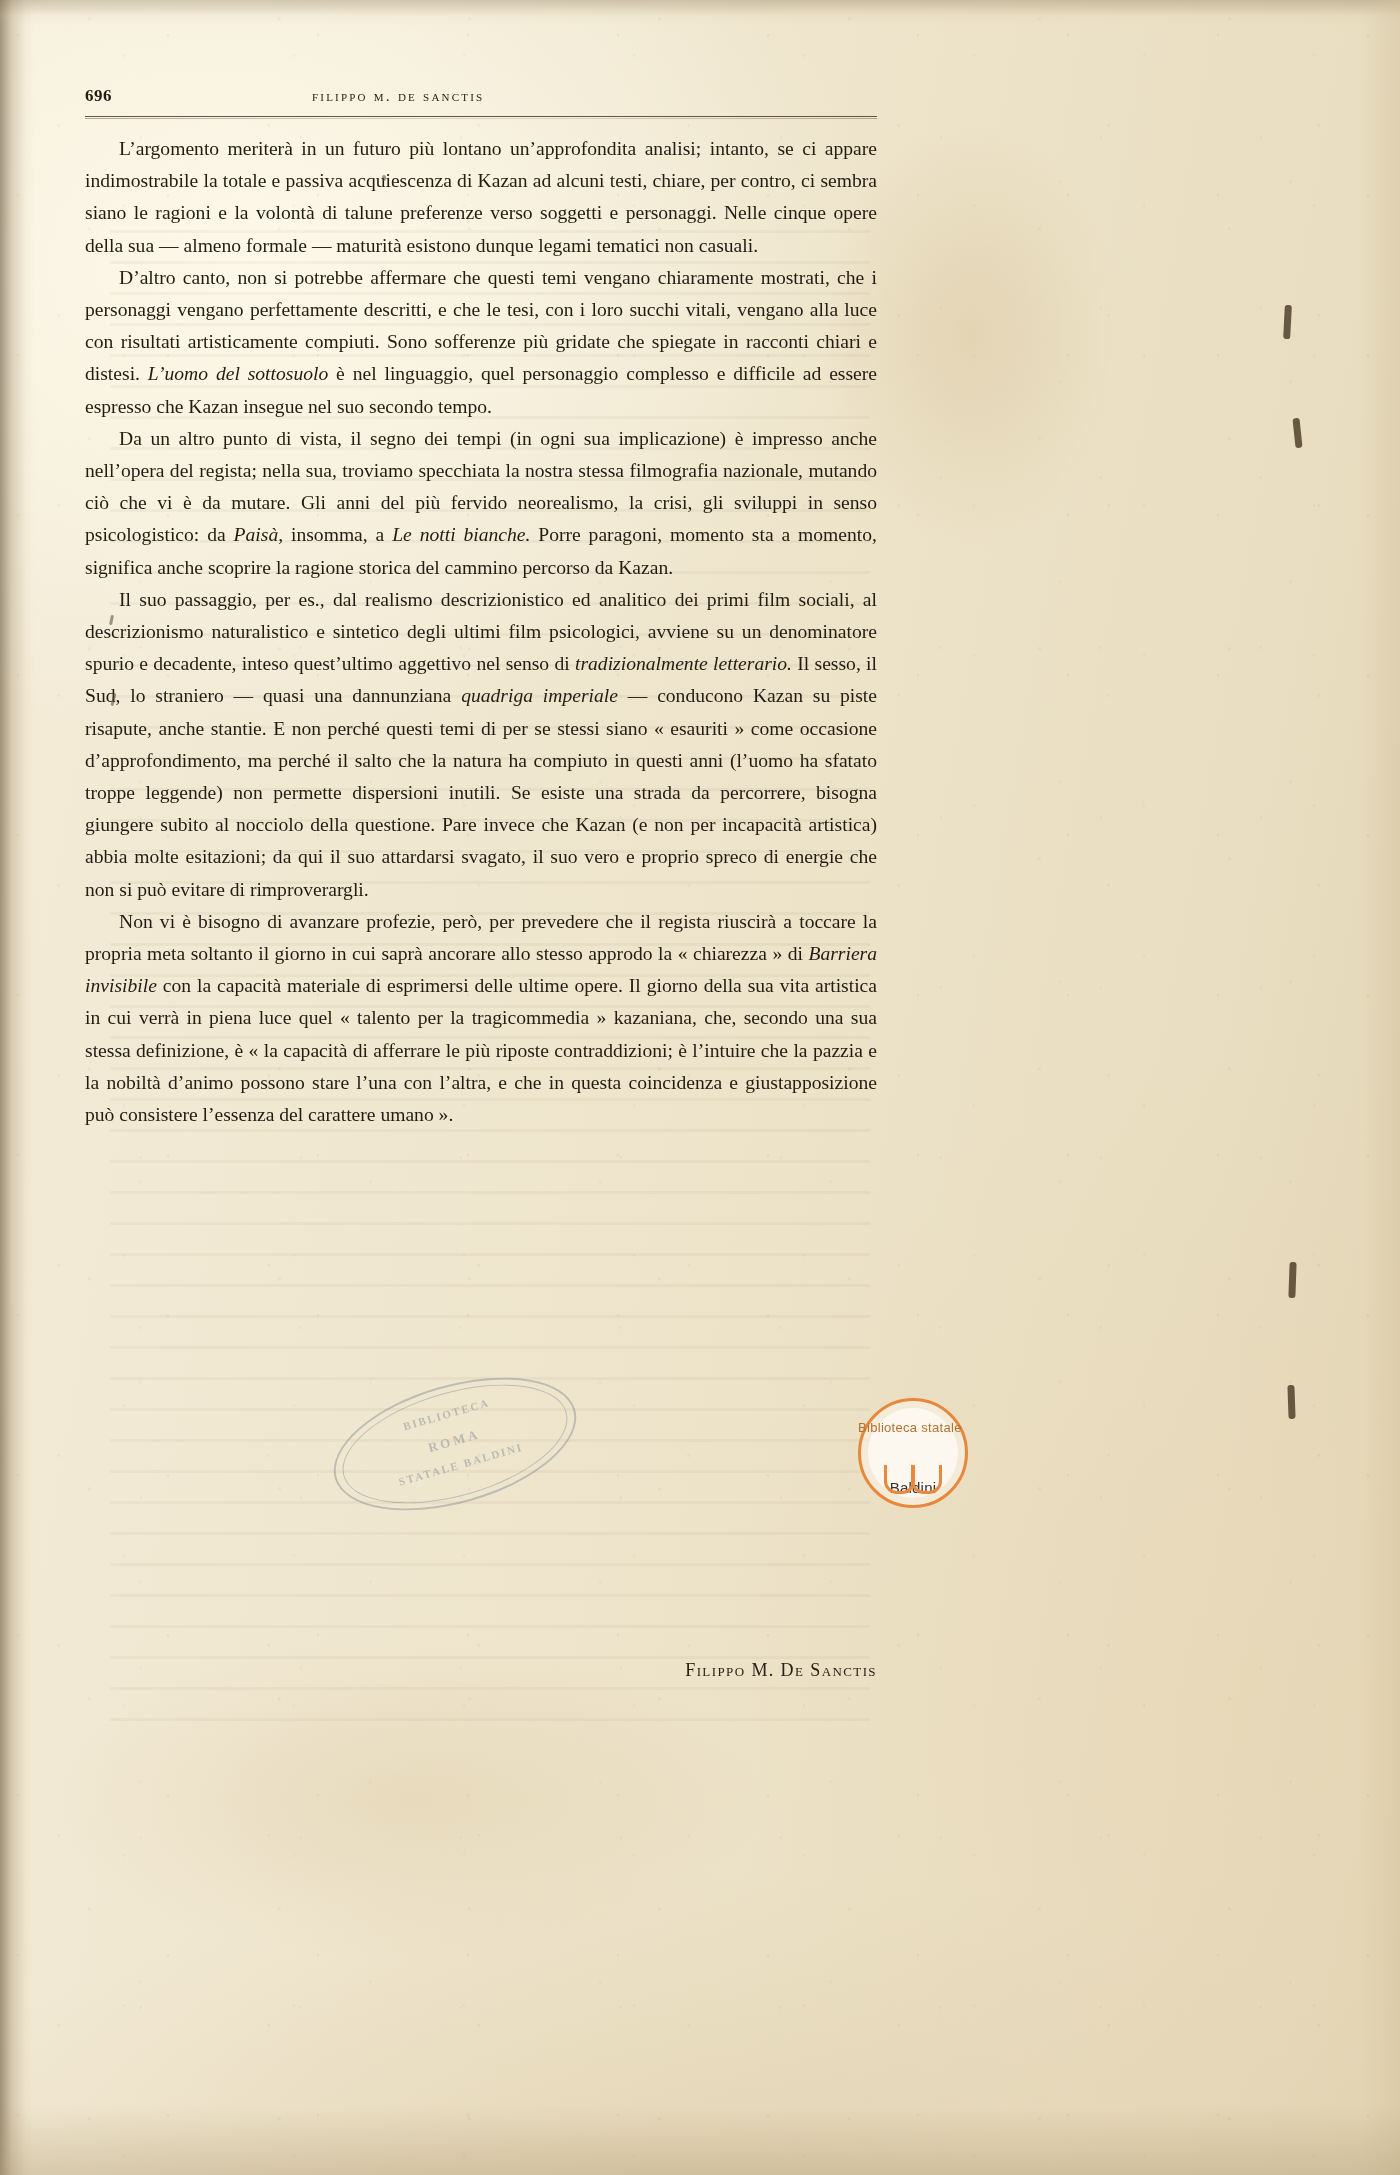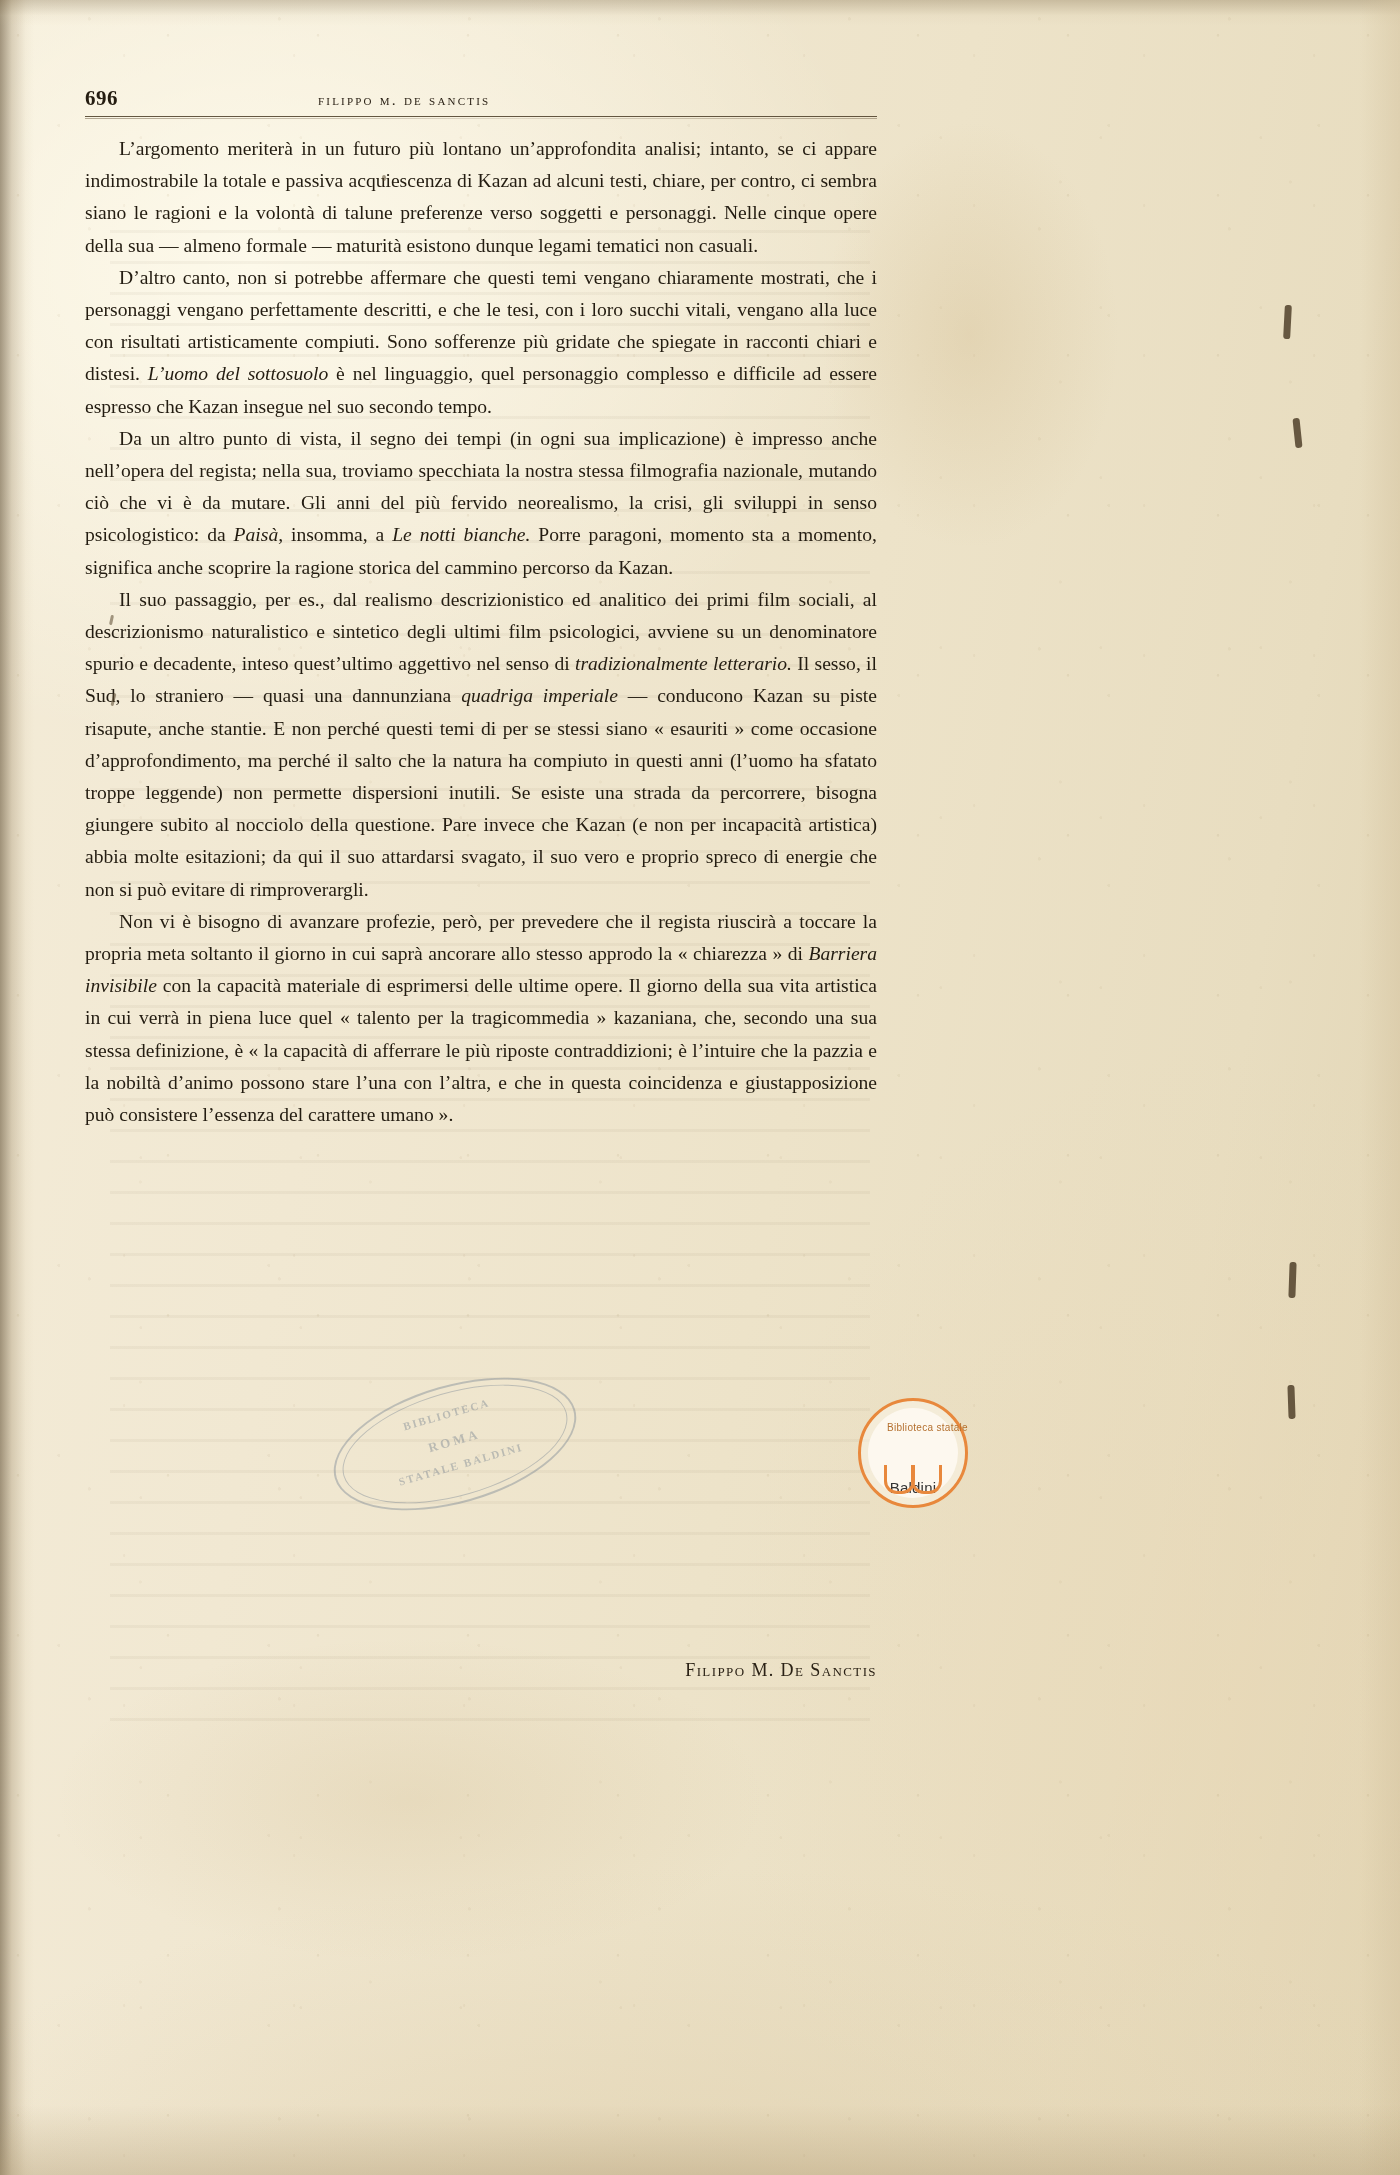--- a/index.html
+++ b/index.html
@@ -57,21 +57,21 @@
     background:repeating-linear-gradient(180deg, rgba(90,70,40,.9) 0px, rgba(90,70,40,.9) 3px, rgba(0,0,0,0) 3px, rgba(0,0,0,0) 31px);}
 
   
   #content{position:absolute;left:0;top:0;width:1400px;height:2175px;}
 
   .header-row{
     position:absolute;left:85px;top:86px;width:790px;
     display:flex;align-items:baseline;
   }
   .folio{
-    font-size:21px;color:#241c10;letter-spacing:.5px;font-weight:600;
+    font-size:17px;color:#241c10;letter-spacing:.5px;font-weight:600;
   }
   .running-head{
     margin-left:200px;
     font-size:15.5px;color:#2b2216;
     font-variant:small-caps;letter-spacing:2.2px;
     text-transform:lowercase;
   }
   .header-rule{
     position:absolute;left:85px;top:116px;width:792px;height:0;
     border-top:1.6px solid #4a3c26;opacity:.85;
@@ -129,22 +129,22 @@
   #logo .outer{
     position:absolute;inset:0;border-radius:50%;
     border:3px solid #e8883c;
     background:rgba(252,246,234,.55);
   }
   #logo .inner{
     position:absolute;left:10px;top:10px;right:10px;bottom:10px;
     border-radius:50%;background:#fdf8ef;
   }
   #logo .l-top{
-    position:absolute;left:0;top:26px;width:100%;text-align:right;
-    font-size:10px;color:#b4702f;letter-spacing:.3px;line-height:8.5px;
+    position:absolute;left:0;top:26px;width:100%;text-align:left;
+    font-size:13px;color:#b4702f;letter-spacing:.3px;line-height:8.5px;
     font-family:"Liberation Sans",sans-serif;
   }
   #logo .l-name{
     position:absolute;left:0;top:45px;width:100%;text-align:center;
     font-size:15px;color:#333;letter-spacing:.2px;
     font-family:"Liberation Sans",sans-serif;
     margin-top:36px;
   }
   #logo .books{
     position:absolute;left:50%;top:66px;transform:translateX(-50%);

